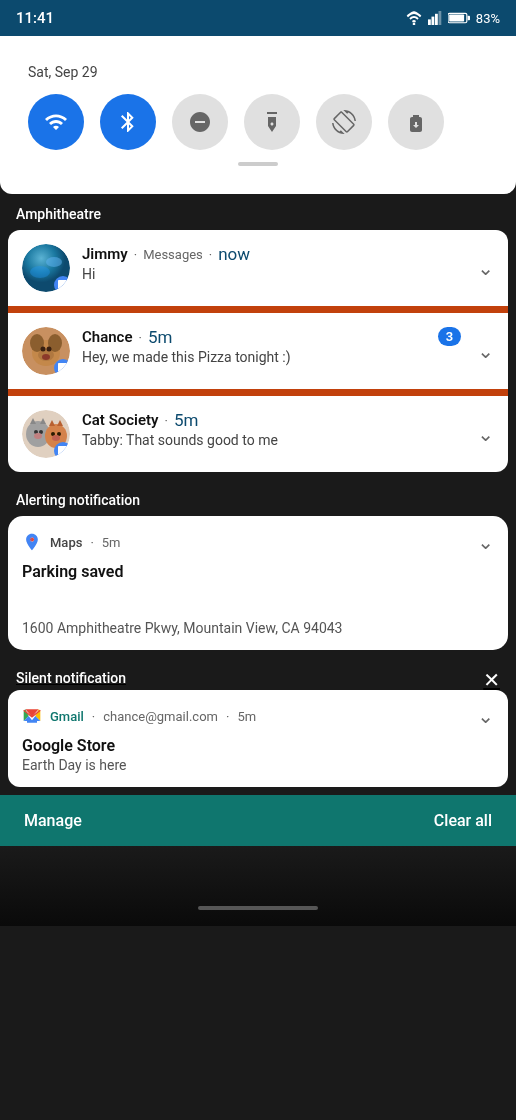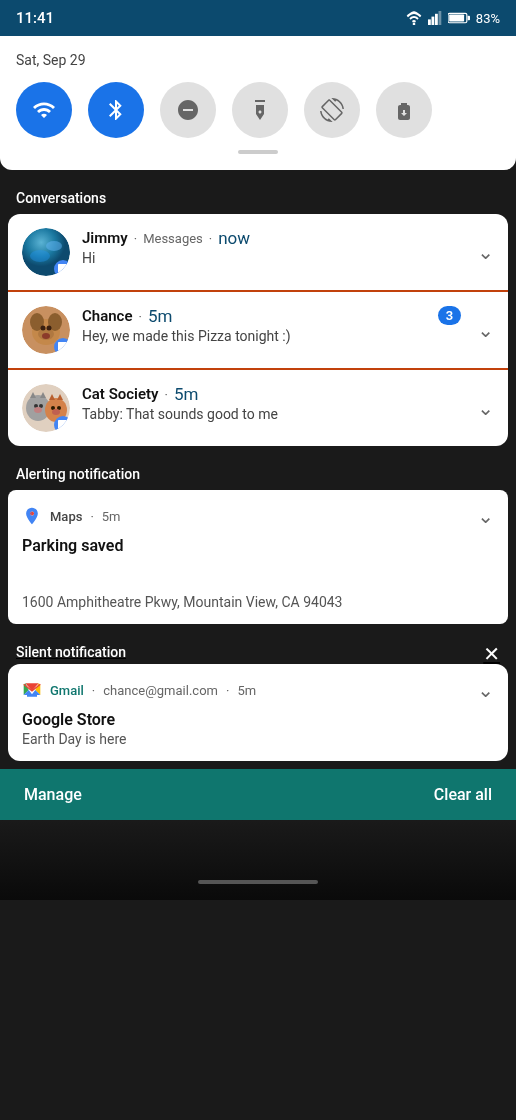--- a/index.html
+++ b/index.html
@@ -32,22 +32,22 @@
     }
     .status-icons span {
       color: #fff;
       font-size: 13px;
     }
 
     
     .quick-settings {
       background: #fff;
       border-radius: 0 0 12px 12px;
-      padding: 16px;
-      margin-bottom: 8px;
+      padding: 28px;
+      margin-bottom: 0;
     }
     .date-label {
       font-size: 14px;
       color: #444;
       margin-bottom: 14px;
     }
     .qs-buttons {
       display: flex;
       gap: 16px;
       justify-content: flex-start;
@@ -102,21 +102,21 @@
       background: #fff;
       border-radius: 12px;
       margin: 0 8px 8px;
       overflow: hidden;
     }
     .notif-item {
       display: flex;
       align-items: flex-start;
       padding: 14px 14px;
       gap: 12px;
-      border-bottom: 2px solid #c2410c;
+      border-bottom: 7px solid #c2410c;
       position: relative;
     }
     .notif-item:last-child { border-bottom: none; }
     .avatar {
       width: 48px;
       height: 48px;
       border-radius: 50%;
       overflow: hidden;
       flex-shrink: 0;
       position: relative;
@@ -158,21 +158,21 @@
       border-radius: 12px;
       padding: 2px 8px;
       font-size: 13px;
       font-weight: 600;
       margin-right: 4px;
     }
 
     
     .maps-notif {
       background: #fff;
-      border-radius: 8px;
+      border-radius: 15px;
       margin: 0 8px 8px;
       padding: 14px;
     }
     .maps-header {
       display: flex;
       align-items: center;
       gap: 8px;
       margin-bottom: 8px;
     }
     .maps-icon {
@@ -304,21 +304,21 @@
     <button class="qs-btn inactive">
       <svg viewBox="0 0 24 24" fill="#666">
         <path d="M16 7H15V5H9v2H8c-1.1 0-2 .9-2 2v11c0 1.1.9 2 2 2h8c1.1 0 2-.9 2-2V9c0-1.1-.9-2-2-2zm-4 11l-3-3h2v-3h2v3h2l-3 3z"></path>
       </svg>
     </button>
   </div>
   <div class="qs-handle"></div>
 </div>
 
 <div class="section-header">
-  <span>Conversations</span>
+  <span>Amphitheatre</span>
 </div>
 
 <div class="notif-card">
 
   <div class="notif-item">
     <div class="avatar">
       
       <svg class="avatar-svg" viewBox="0 0 48 48">
         <defs>
           <radialGradient id="jg" cx="40%" cy="30%">

